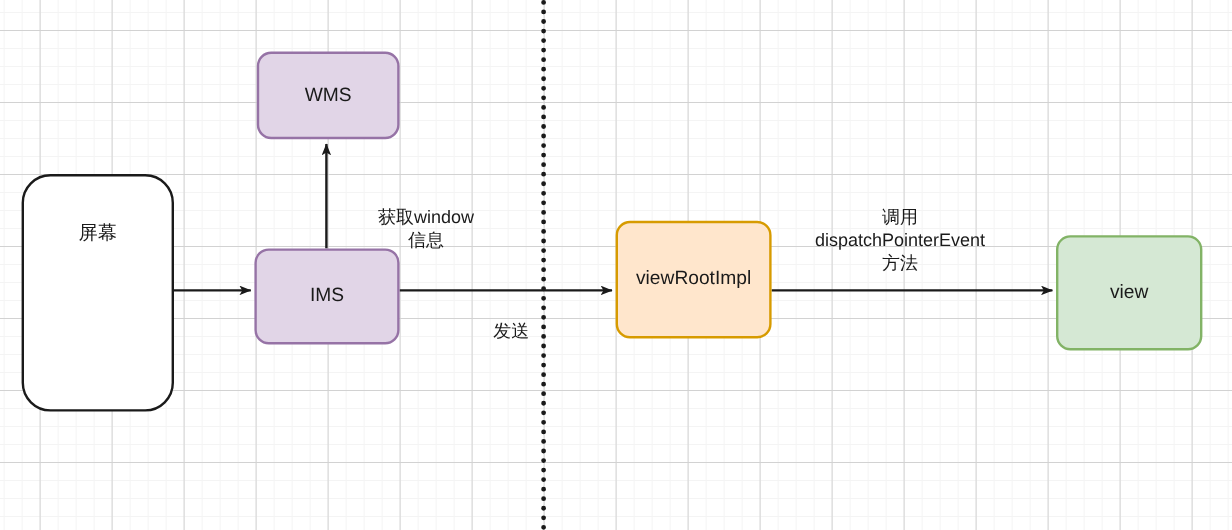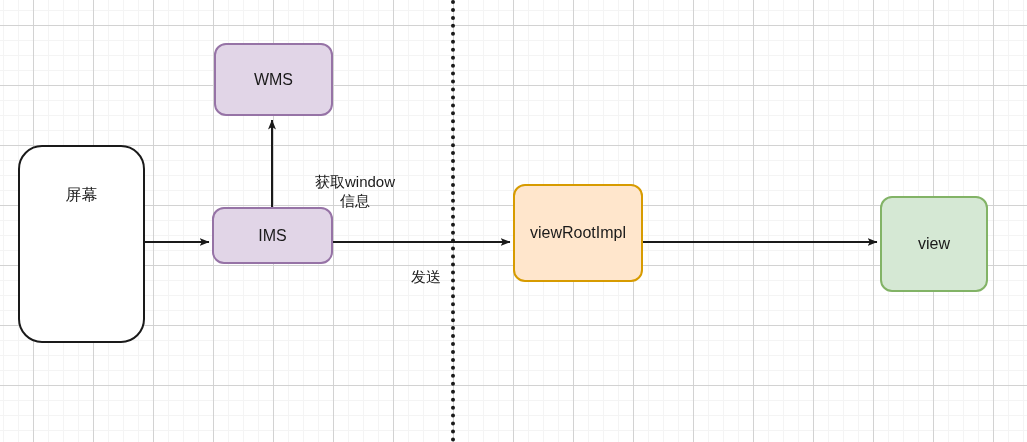--- a/index.html
+++ b/index.html
@@ -116,31 +116,34 @@
   <div class="divider" style="left:451px;"></div>
 
   <div class="node screen" style="left:18px; top:145px; width:127px; height:198px;">
     <span>屏幕</span>
   </div>
 
   <div class="node purple" style="left:214px; top:43px; width:119px; height:73px;">
     <span>WMS</span>
   </div>
 
-  <div class="node purple" style="left:212px; top:207px; width:121px; height:57px;">
+  <div class="node purple" style="left:212px; top:207px; width:121px; height:80px;">
     <span>IMS</span>
   </div>
 
   <div class="node orange" style="left:513px; top:184px; width:130px; height:98px;">
     <span>viewRootImpl</span>
   </div>
 
-  <div class="node green" style="left:880px; top:196px; width:108px; height:96px;">
+  <div class="node green" style="left:880px; top:196px; width:122px; height:96px;">
     <span>view</span>
   </div>
 
   <div class="edge-label" style="left:295px; top:140px; width:120px;margin-top:32px;">获取window
 信息</div>
 
   <div class="edge-label" style="left:395px; top:267px; width:62px;">发送</div>
 
+  <div class="edge-label" style="left:645px; top:172px; width:210px;">调用
+dispatchPointerEvent
+方法</div>
 
 </div>
 
 </body></html>

